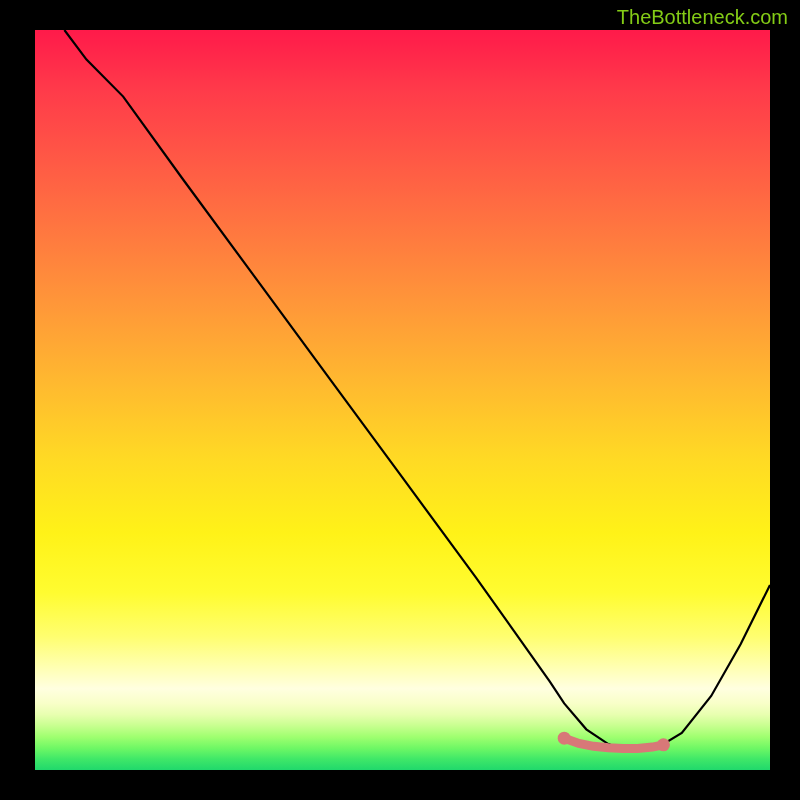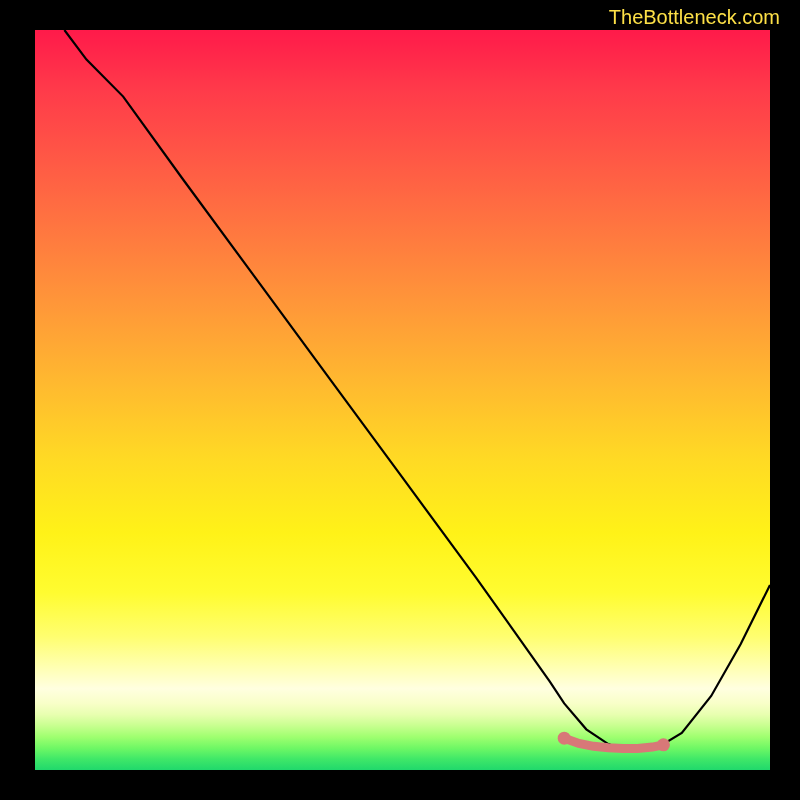--- a/index.html
+++ b/index.html
@@ -6,22 +6,22 @@
   body {
     width: 800px;
     height: 800px;
     background: #000;
     position: relative;
     font-family: Arial, sans-serif;
   }
   .watermark {
     position: absolute;
     top: 6px;
-    right: 20px;
-    color: #fde047;
+    right: 12px;
+    color: #84cc16;
     font-size: 20px;
     font-weight: 500;
     z-index: 10;
   }
   .plot-area {
     position: absolute;
     left: 35px;
     top: 30px;
     width: 735px;
     height: 740px;

